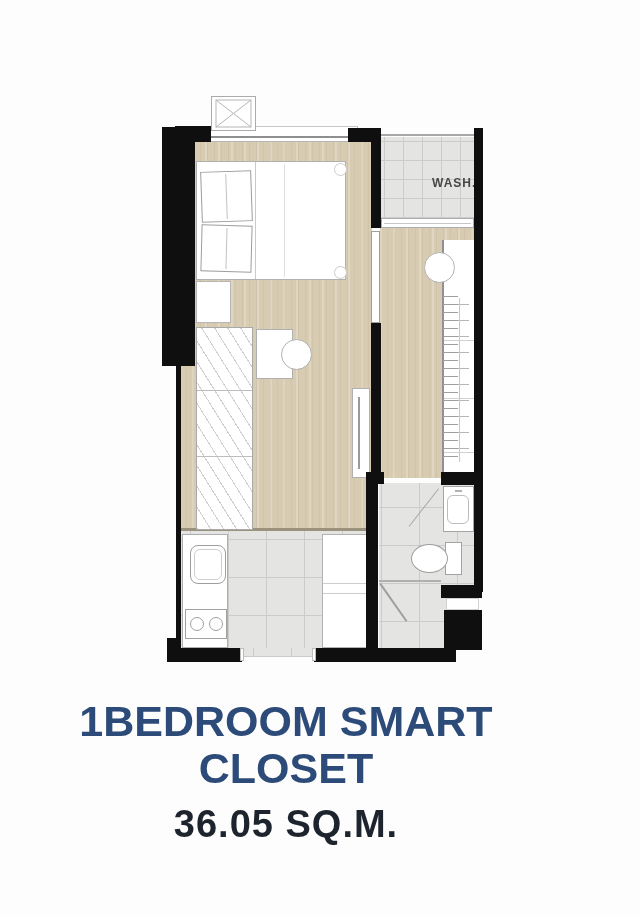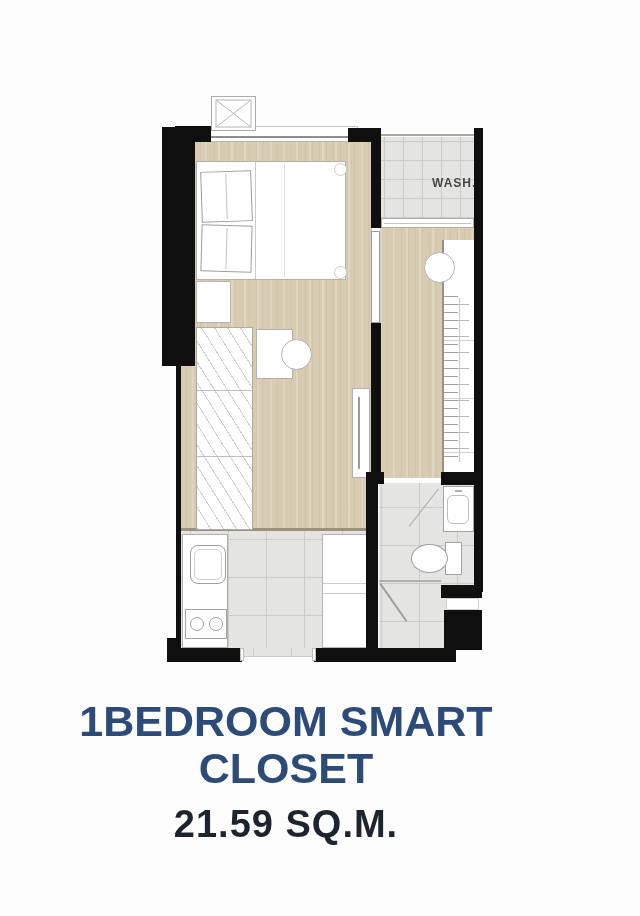--- a/index.html
+++ b/index.html
@@ -158,16 +158,16 @@
   <div class="abs wall" style="left:444px;top:610px;width:38px;height:40px;"></div>
   <div class="abs" style="left:446px;top:598px;width:33px;height:12px;background:#fff;border:1px solid #d2d2d2;"></div>
 
   <div class="abs w" style="left:371px;top:231px;width:9px;height:92px;border-color:#9f9f9f;"></div>
 
   <div class="abs w" style="left:240px;top:648px;width:4px;height:13px;border-color:#bdbdbd;"></div>
   <div class="abs w" style="left:312px;top:648px;width:4px;height:13px;border-color:#bdbdbd;"></div>
 
   <div class="caption">
     <div class="t1">1BEDROOM SMART CLOSET</div>
-    <div class="t2">21.59 SQ.M.</div>
+    <div class="t2">36.05 SQ.M.</div>
   </div>
 
 </div>
 
 </body></html>

